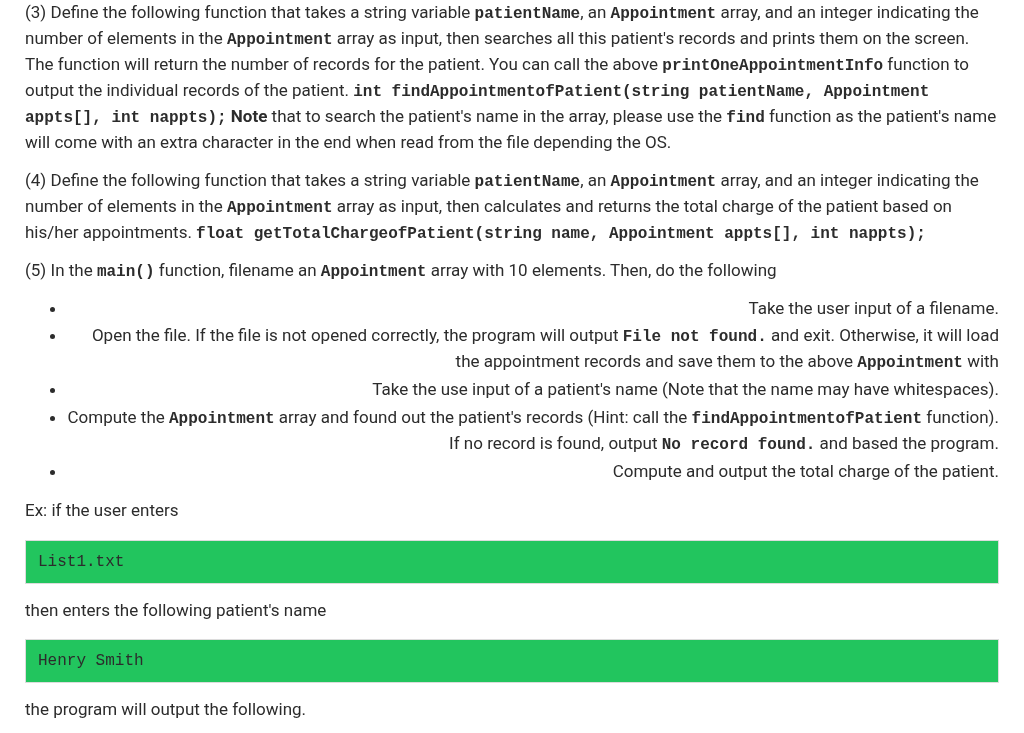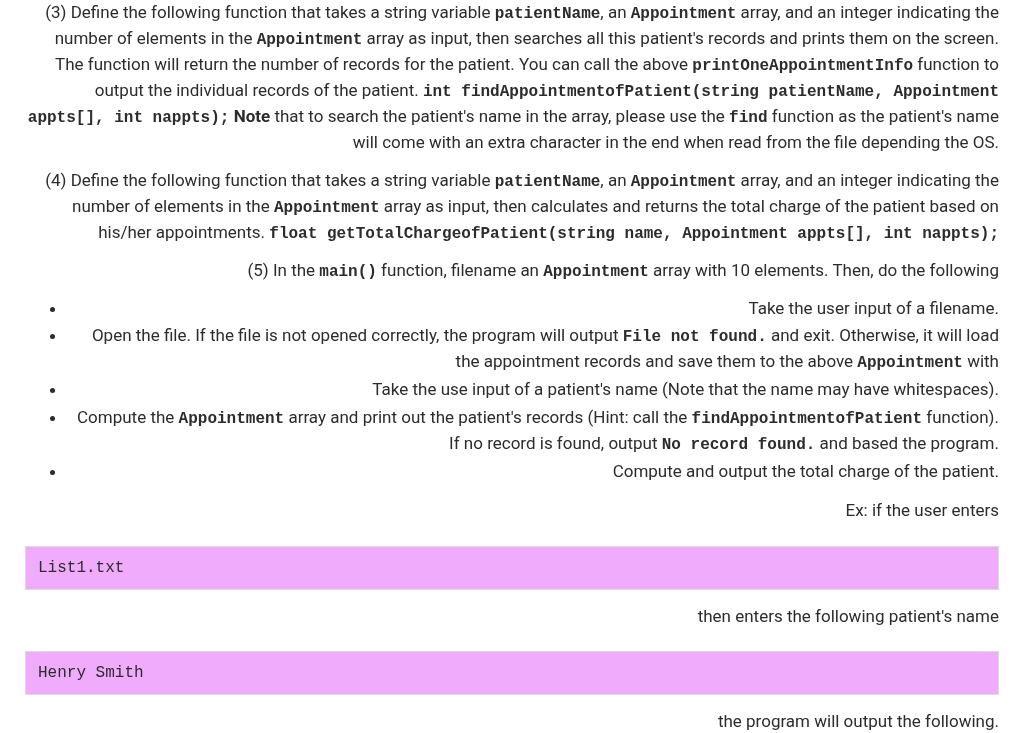--- a/index.html
+++ b/index.html
@@ -9,46 +9,45 @@
       font-family: -apple-system, BlinkMacSystemFont, "Segoe UI", Roboto, Helvetica, Arial, sans-serif;
       font-size: 17px;
       line-height: 1.5;
       color: #2c2c2c;
       margin: 0;
       padding: 0 25px 25px 25px;
       background: #ffffff;
     }
     .para {
       margin: 0 0 12px 0;
-      text-align: right;
     }
     code, .code {
       font-family: "Courier New", Courier, monospace;
       font-weight: bold;
       font-size: 16px;
     }
     strong.bold {
       font-weight: bold;
     }
     ul {
       margin: 4px 0 14px 0;
       padding-left: 42px;
       text-align: right;
     }
     ul li {
       margin-bottom: 2px;
     }
     .codeblock {
       font-family: "Courier New", Courier, monospace;
-      background: #f0abfc;
+      background: #22c55e;
       border: 1px solid #dcdcdc;
       padding: 9px 12px;
       font-size: 16px;
       white-space: pre-wrap;
-      margin: 22px 0 14px 0;
+      margin: 16px 0 14px 0;
     }
   </style>
 </head>
 <body>
 
 <p class="para">
   <span>(3) Define the following function that takes a string variable </span><code class="code">patientName</code><span>, an </span><code class="code">Appointment</code><span> array, and an integer indicating the number of elements in the </span><code class="code">Appointment</code><span> array as input, then searches all this patient's records and prints them on the screen. The function will return the number of records for the patient. You can call the above </span><code class="code">printOneAppointmentInfo</code><span> function to output the individual records of the patient. </span><code class="code">int findAppointmentofPatient(string patientName, Appointment appts[], int nappts);</code><span> </span><strong class="bold">Note</strong><span> that to search the patient's name in the array, please use the </span><code class="code">find</code><span> function as the patient's name will come with an extra character in the end when read from the file depending the OS.</span>
 </p>
 
 <p class="para">
@@ -59,21 +58,21 @@
   <span>(5) In the </span><code class="code">main()</code><span> function, filename an </span><code class="code">Appointment</code><span> array with 10 elements. Then, do the following</span>
 </p>
 
 <ul>
   <li>Take the user input of a filename.</li>
   <li>
     <span>Open the file. If the file is not opened correctly, the program will output </span><code class="code">File not found.</code><span> and exit. Otherwise, it will load the appointment records and save them to the above </span><code class="code">Appointment</code><span> with</span>
   </li>
   <li>Take the use input of a patient's name (Note that the name may have whitespaces).</li>
   <li>
-    <span>Compute the </span><code class="code">Appointment</code><span> array and print out the patient's records (Hint: call the </span><code class="code">findAppointmentofPatient</code><span> function). If no record is found, output </span><code class="code">No record found.</code><span> and based the program.</span>
+    <span>Compute the </span><code class="code">Appointment</code><span> array and found out the patient's records (Hint: call the </span><code class="code">findAppointmentofPatient</code><span> function). If no record is found, output </span><code class="code">No record found.</code><span> and based the program.</span>
   </li>
   <li>Compute and output the total charge of the patient.</li>
 </ul>
 
 <p class="para">Ex: if the user enters</p>
 
 <div class="codeblock">List1.txt</div>
 
 <p class="para">then enters the following patient's name</p>
 

